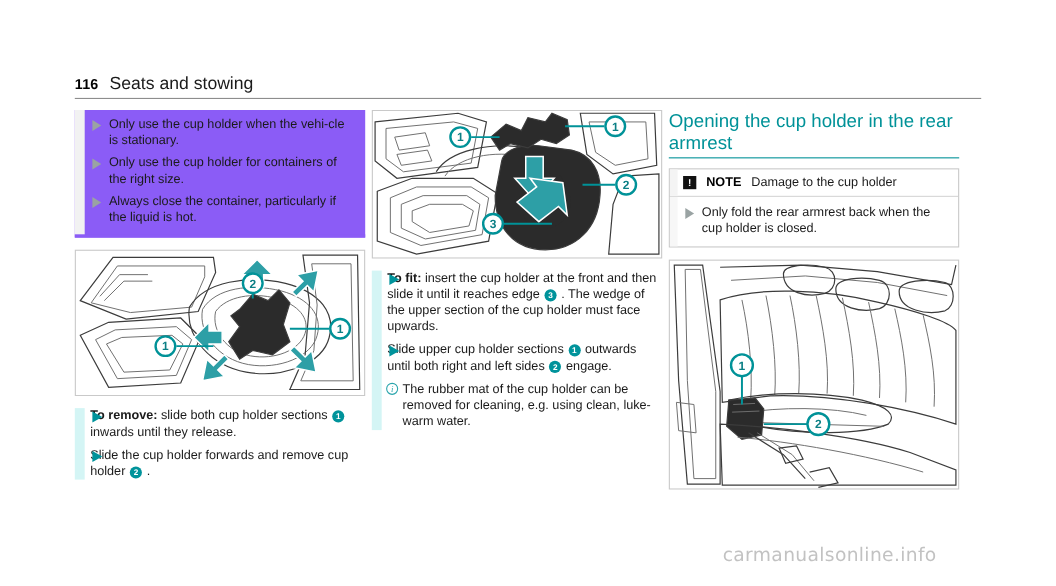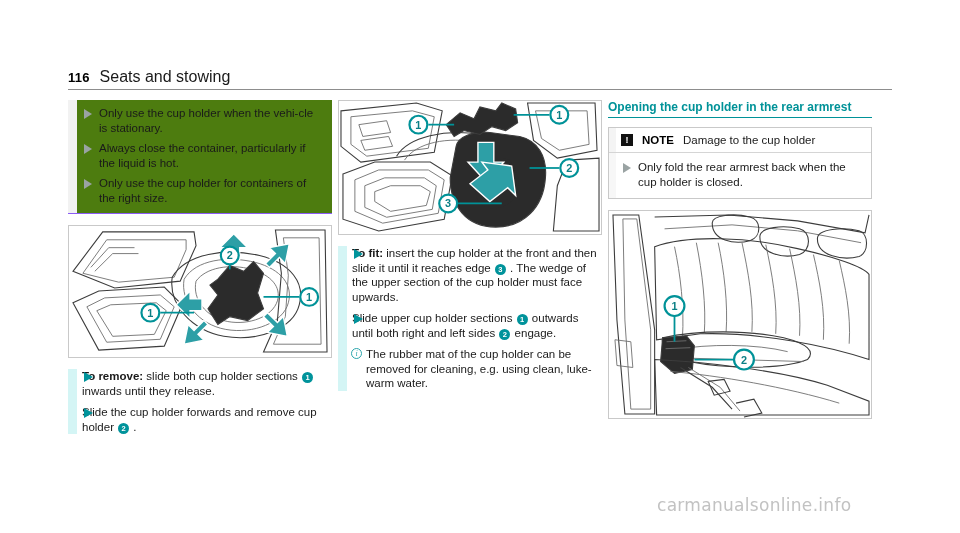--- a/index.html
+++ b/index.html
@@ -44,22 +44,22 @@
     position: absolute;
     top: 100px;
     width: 264px;
   }
   .col-1 { left: 68px; }
   .col-2 { left: 338px; }
   .col-3 { left: 608px; }
 
   
   .greybox {
-    background: #4d7c0f;
-    border-bottom: 1px solid #8b5cf6;
+    background: #8b5cf6;
+    border-bottom: 3px solid #8b5cf6;
     padding: 6px 8px 8px 0px;
     position: relative;
   }
   .greybox::before {
     content: "";
     position: absolute;
     left: 0; top: 0; bottom: 0;
     width: 9px;
     background: #f2f2f2;
   }
@@ -202,22 +202,22 @@
     font-size: 7.5px;
     line-height: 11px;
     text-align: center;
     font-weight: bold;
     vertical-align: 0px;
     margin: 0 1px;
   }
 
   
   .sec-head {
-    font-size: 12px;
-    font-weight: bold;
+    font-size: 17px;
+    font-weight: normal;
     color: #009298;
     border-bottom: 1.3px solid #009298;
     padding-bottom: 3px;
     margin-bottom: 9px;
   }
 
   
   .fig {
     border: 1px solid #c9c9c9;
     background: #ffffff;
@@ -260,25 +260,25 @@
   <div class="col col-1">
 
     <div class="greybox">
       <ul class="blist">
         <li>
           <span class="tri"></span>
           <span class="btxt">Only use the cup holder when the vehi‐cle is stationary.</span>
         </li>
         <li>
           <span class="tri"></span>
-          <span class="btxt">Always close the container, particularly if the liquid is hot.</span>
+          <span class="btxt">Only use the cup holder for containers of the right size.</span>
         </li>
         <li>
           <span class="tri"></span>
-          <span class="btxt">Only use the cup holder for containers of the right size.</span>
+          <span class="btxt">Always close the container, particularly if the liquid is hot.</span>
         </li>
       </ul>
     </div>
 
     <div class="fig" style="margin-top:11px;height:133px;">
       <svg viewBox="0 0 264 133" preserveAspectRatio="none">
         <rect x="0" y="0" width="264" height="133" fill="#fff"></rect>
 
         <path class="ln" d="M4 46 L34 6 L126 6 L128 20 L112 56 L46 63 Z"></path>
         <path class="ln2" d="M14 48 L38 14 L118 14 L118 24 L106 52 L50 57 Z"></path>

